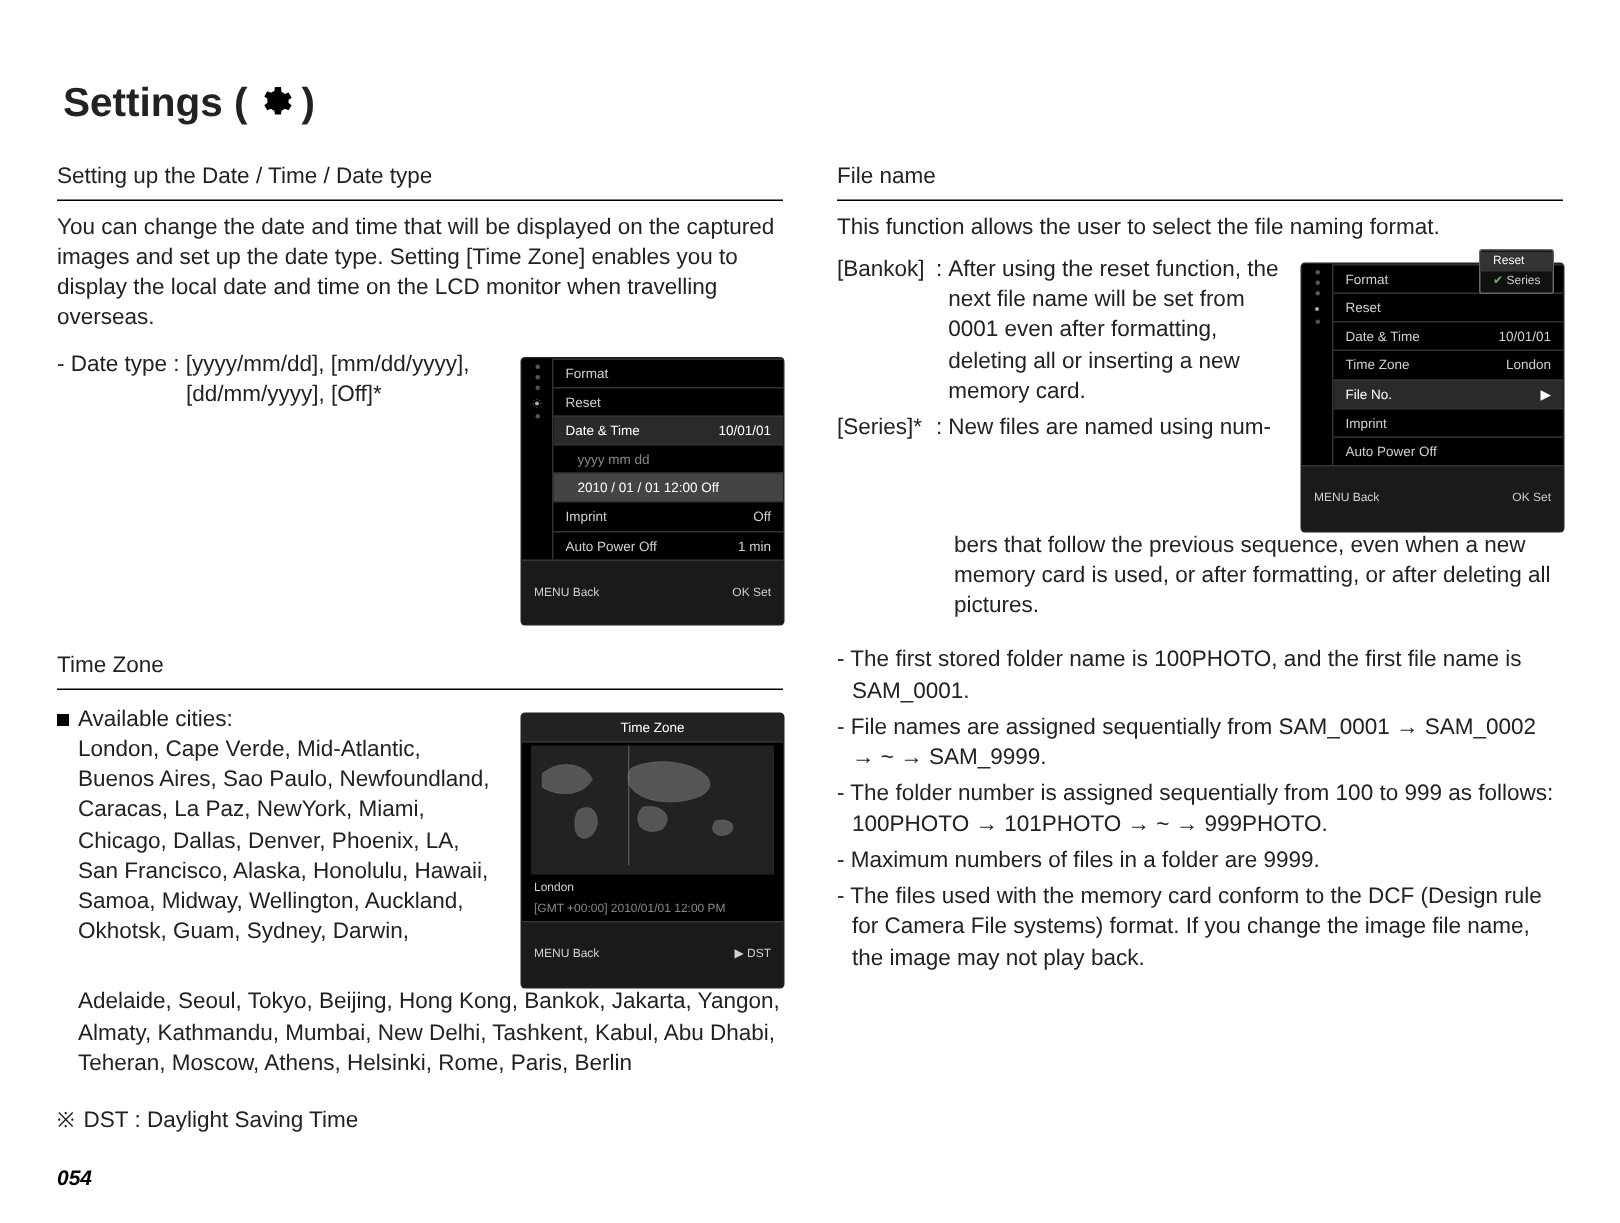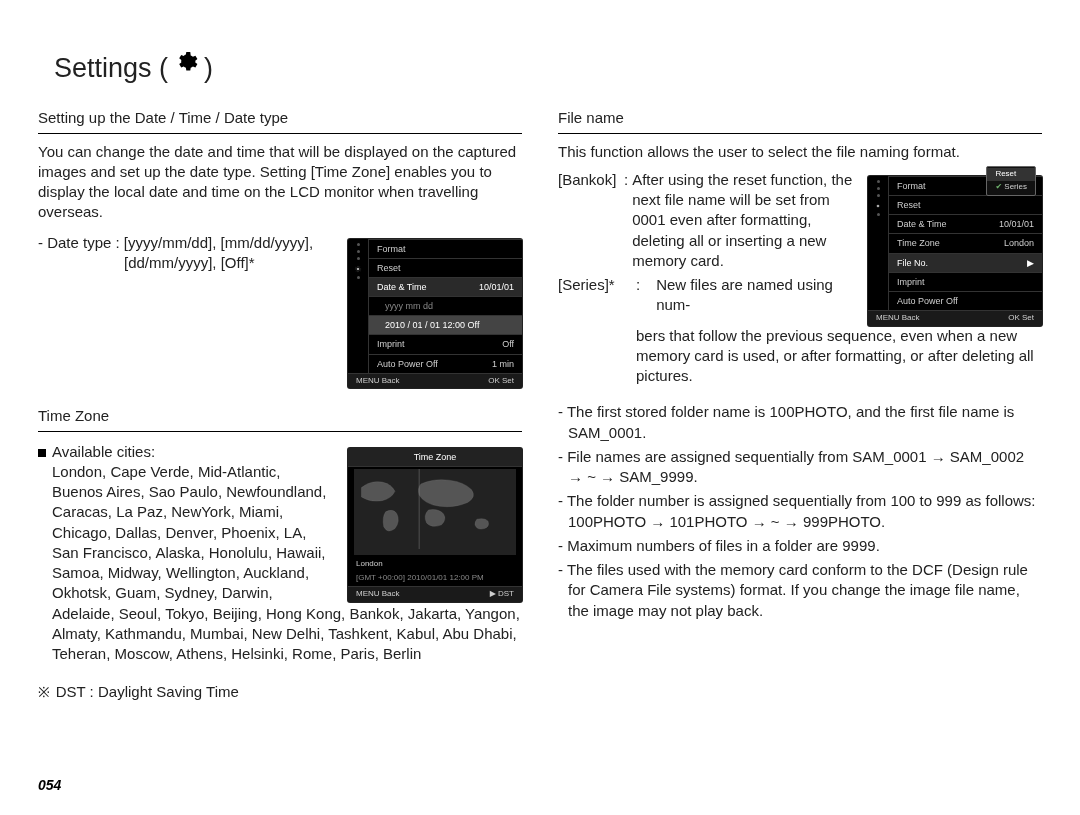--- a/index.html
+++ b/index.html
@@ -1,31 +1,31 @@
 <!DOCTYPE html>
 <html><head>
 <meta charset="utf-8">
 <style>
   html,body{margin:0;padding:0;background:#fff;color:#222;font-family:Arial,Helvetica,sans-serif;font-size:15px;line-height:1.35}
   .page{width:1080px;height:815px;box-sizing:border-box;padding:50px 38px 20px;position:relative}
-  .page-title{font-size:27px;font-weight:normal;margin:0 16px 22px;display:flex;gap:6px}
+  .page-title{font-size:27px;font-weight:bold;margin:0 4px 22px;display:flex;align-items:center;gap:6px}
   .gear-icon-main{display:inline-flex;width:24px;height:24px}
   .cols{display:flex;gap:36px}
   .col{flex:1 1 0}
   h2{font-size:15px;font-weight:normal;margin:18px 0 2px;padding-bottom:4px;border-bottom:1px solid #000}
   h2.first{margin-top:0}
   p{margin:8px 0}
   .wrapbox{display:flex;gap:14px;align-items:flex-start}
   .wrapbox>.text{flex:1}
   .menu-shot{width:174px;background:#000;color:#cfcfcf;font-size:9px;border-radius:2px;box-shadow:0 0 0 1px #222;margin-top:6px;flex-shrink:0}
   .menu-shot .hdr{background:#222;color:#fff;padding:3px 6px;font-size:9px;border-bottom:1px solid #333}
   .menu-shot .row{display:flex;justify-content:space-between;padding:3px 8px;border-top:1px solid #333}
   .menu-shot .row.hl{background:#2a2a2a;color:#fff}
   .menu-shot .row.sub{color:#888;padding-left:16px}
-  .menu-shot .ftr{background:#1a1a1a;border-top:1px solid #333;display:flex;justify-content:space-between;padding:2px 8px;font-size:8px}
+  .menu-shot .ftr{background:#1a1a1a;border-top:1px solid #333;display:flex;justify-content:space-between;padding:16px 8px;font-size:8px}
   .menu-shot .popup{position:relative}
   .menu-shot .popup .box{position:absolute;right:6px;top:-10px;background:#111;border:1px solid #666;border-radius:2px;font-size:8px;padding:1px 0;z-index:2}
   .menu-shot .popup .box div{padding:1px 8px}
   .menu-shot .popup .box .sel{background:#333;color:#fff}
   .menu-shot .popup .box .chk::before{content:"✔ ";color:#6fb26d}
   .menu-shot.map .maparea{height:86px;background:#222;position:relative;margin:2px 6px 4px}
   .menu-shot.map .maparea svg{position:absolute;inset:0}
   .menu-shot.map .lbl{padding:0 8px 3px;font-size:8px;display:flex;justify-content:space-between;gap:6px}
   .menu-shot.map .lbl>span:first-child{white-space:nowrap}
   .pagenum{position:absolute;left:38px;bottom:20px;font-family:Arial;font-size:14px;font-weight:bold;font-style:italic;color:#000}
@@ -155,21 +155,21 @@
       <h2 class="first">File name</h2>
       <p>This function allows the user to select the file naming format.</p>
 
       <div class="wrapbox">
         <div class="text">
           <div style="display:flex;gap:4px">
               <span style="min-width:62px">[Bankok]</span>
               <span>: </span>
               <span style="flex:1">After using the reset function, the next file name will be set from 0001 even after formatting, deleting all or inserting a new memory card.</span>
             </div>
-          <div style="display:flex;gap:16px;margin-top:4px">
+          <div style="display:flex;gap:4px;margin-top:4px">
               <span style="min-width:62px">[Series]*</span>
               <span>: </span>
               <span style="flex:1">New files are named using num-</span>
             </div>
         </div>
 
         <div class="menu-shot">
           <div class="menu-body">
             <div class="gear-col">
               <span class="dot"></span>

